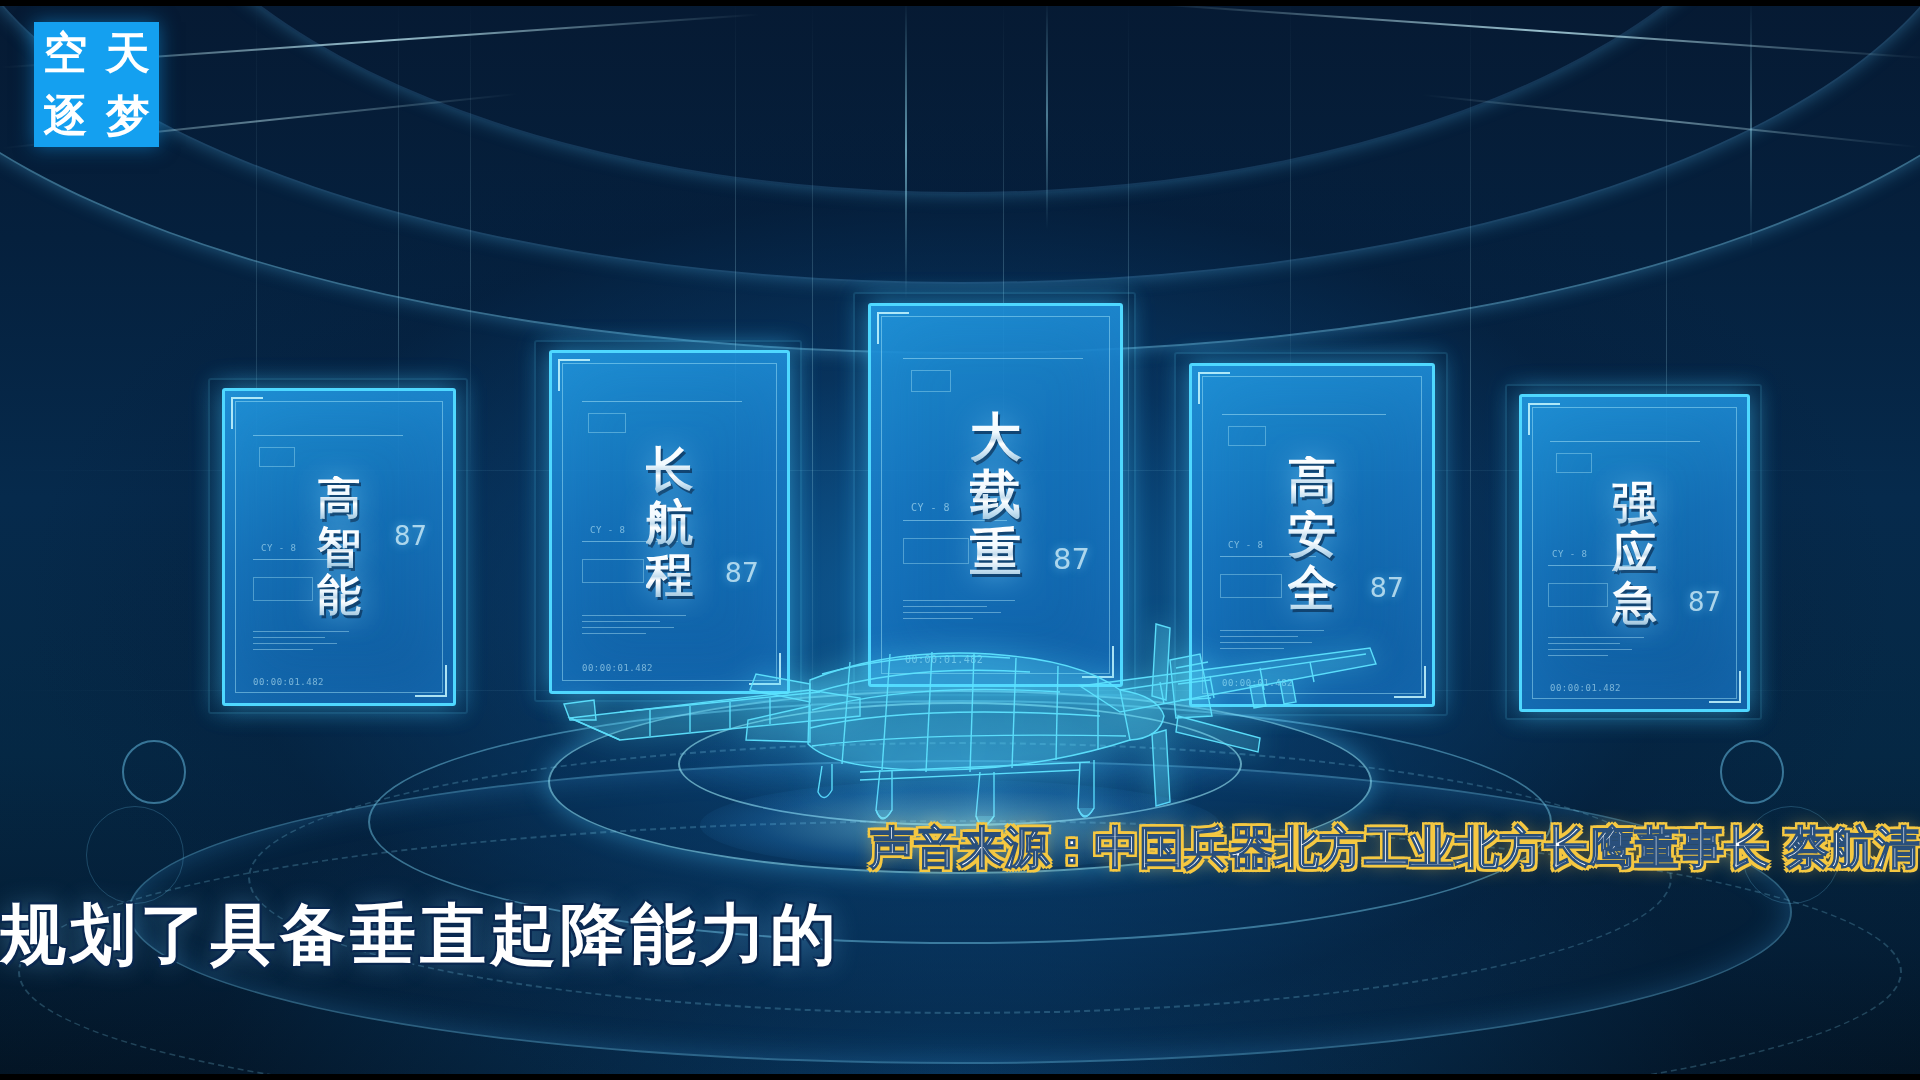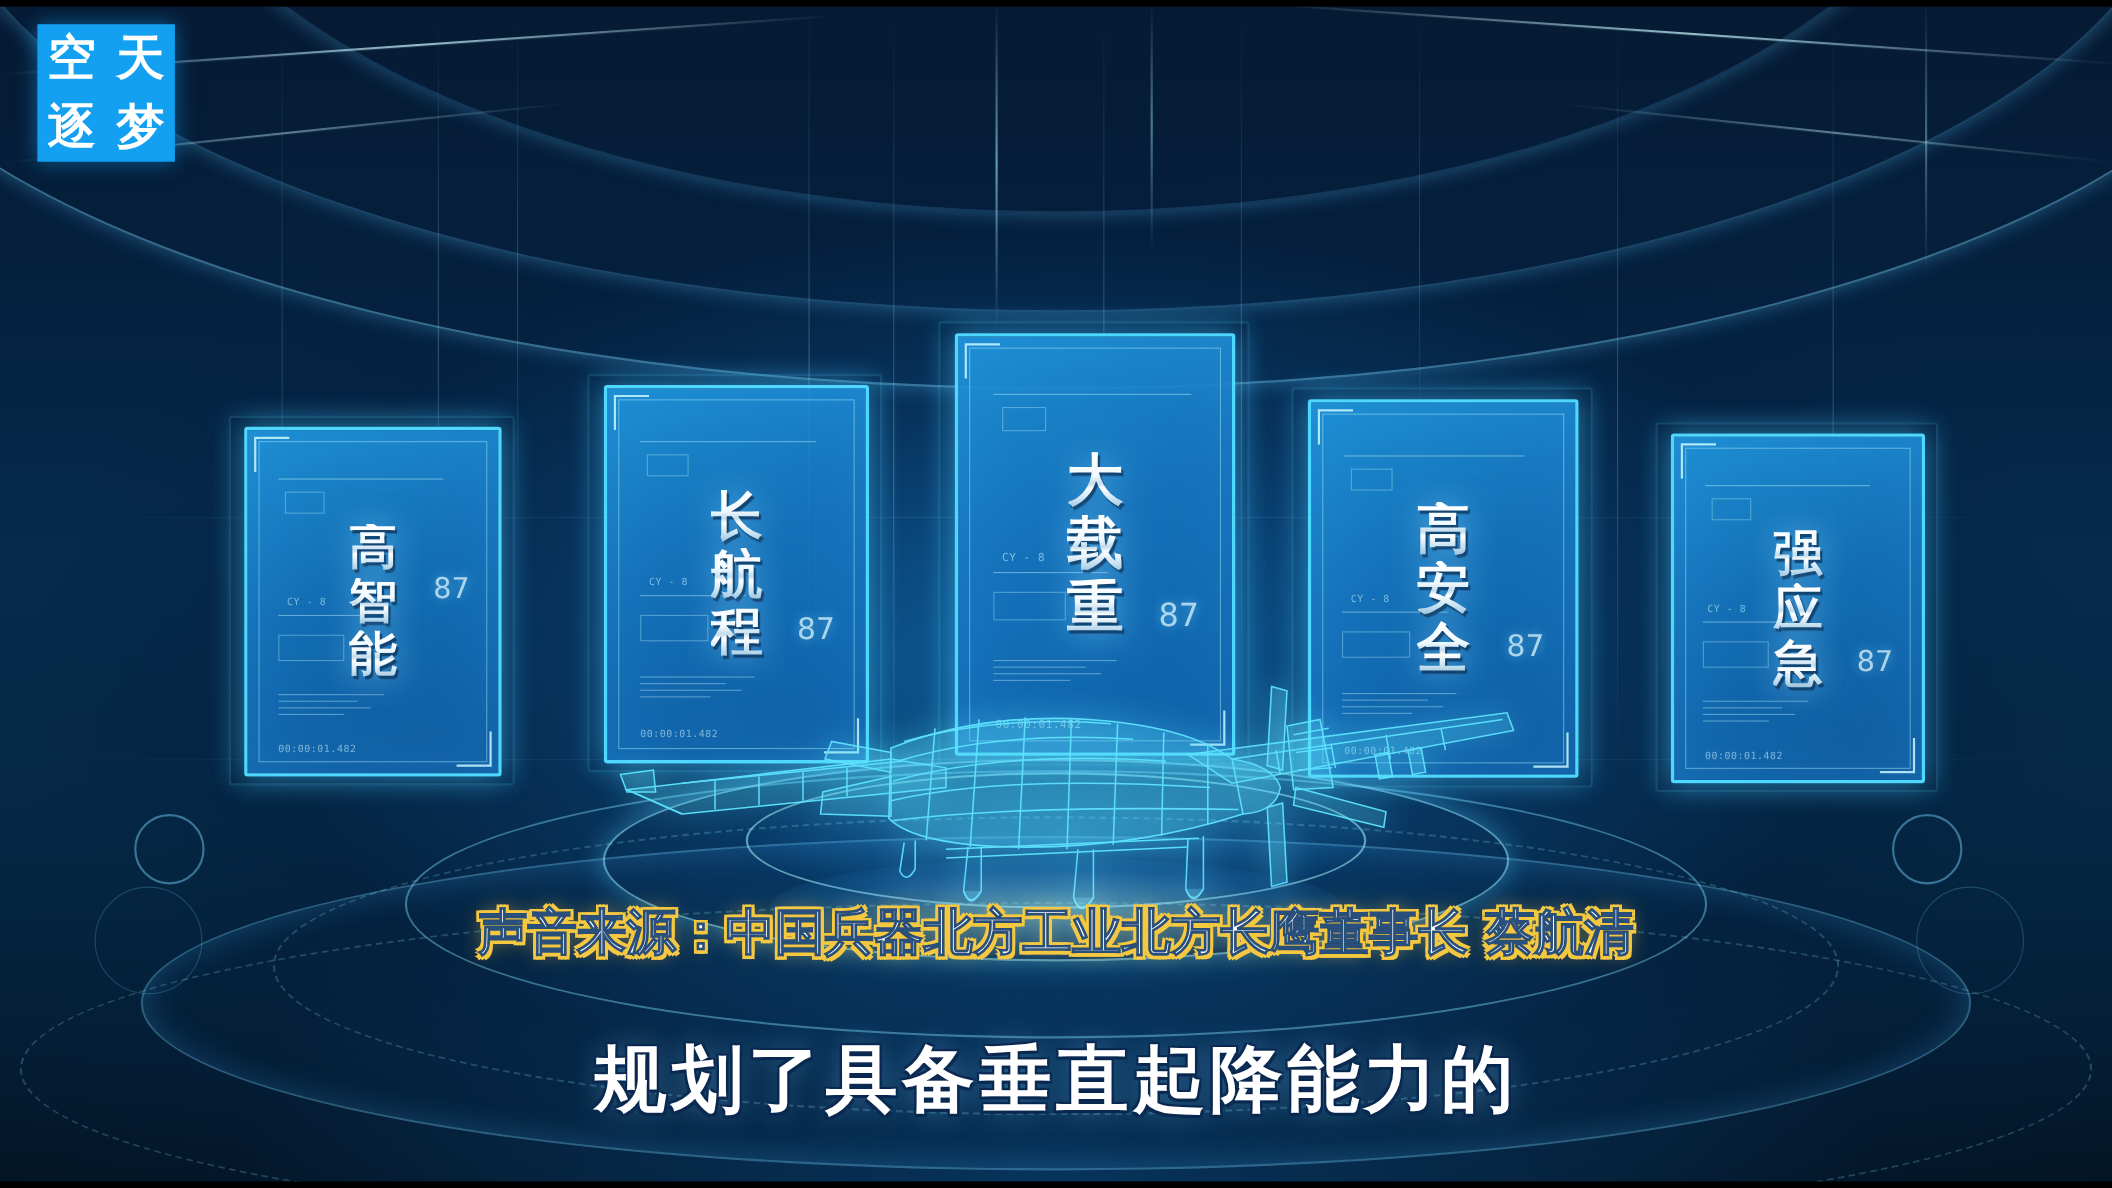--- a/index.html
+++ b/index.html
@@ -93,28 +93,28 @@
   #card5 .ctext span{font-size:45px;}
 
   
   .ghost{position:absolute;border:2px solid rgba(90,215,255,.35);border-radius:3px;box-shadow:0 0 22px rgba(70,190,255,.35);}
 
   
   .plane{position:absolute;left:560px;top:620px;width:820px;height:220px;}
   .plane svg{width:100%;height:100%;overflow:visible;filter:drop-shadow(0 0 14px rgba(90,225,255,.85));}
 
   
-  .attrib{position:absolute;left:0;top:818px;width:1920px;text-align:center;}
+  .attrib{position:absolute;left:0;top:818px;width:1920px;text-align:right;}
   .attrib span{font-family:"DejaVu Sans",sans-serif;font-size:45px;font-weight:700;color:#ffffff;
     -webkit-text-stroke:1px rgba(18,60,110,.9);
     text-shadow:
       -3px 0 0 #f5c842, 3px 0 0 #f5c842, 0 -3px 0 #f5c842, 0 3px 0 #f5c842,
       -3px -3px 0 #f5c842, 3px -3px 0 #f5c842, -3px 3px 0 #f5c842, 3px 3px 0 #f5c842,
       0 0 18px rgba(255,205,70,.65);}
-  .cc{position:absolute;left:0;top:890px;width:1920px;text-align:center;margin-top:47px;}
+  .cc{position:absolute;left:0;top:890px;width:1920px;text-align:left;}
   .cc span{font-family:"DejaVu Sans",sans-serif;font-size:66px;font-weight:700;color:#ffffff;letter-spacing:4px;
     text-shadow:0 0 3px rgba(10,40,80,.95),2px 2px 0 rgba(10,40,80,.85),-2px 2px 0 rgba(10,40,80,.85),
                 2px -2px 0 rgba(10,40,80,.85),-2px -2px 0 rgba(10,40,80,.85),0 0 26px rgba(120,200,255,.45);}
 
   .letterbox{position:absolute;left:0;width:1920px;height:6px;background:#000;}
 </style>
 </head>
 <body>
 
 <div class="stage">

